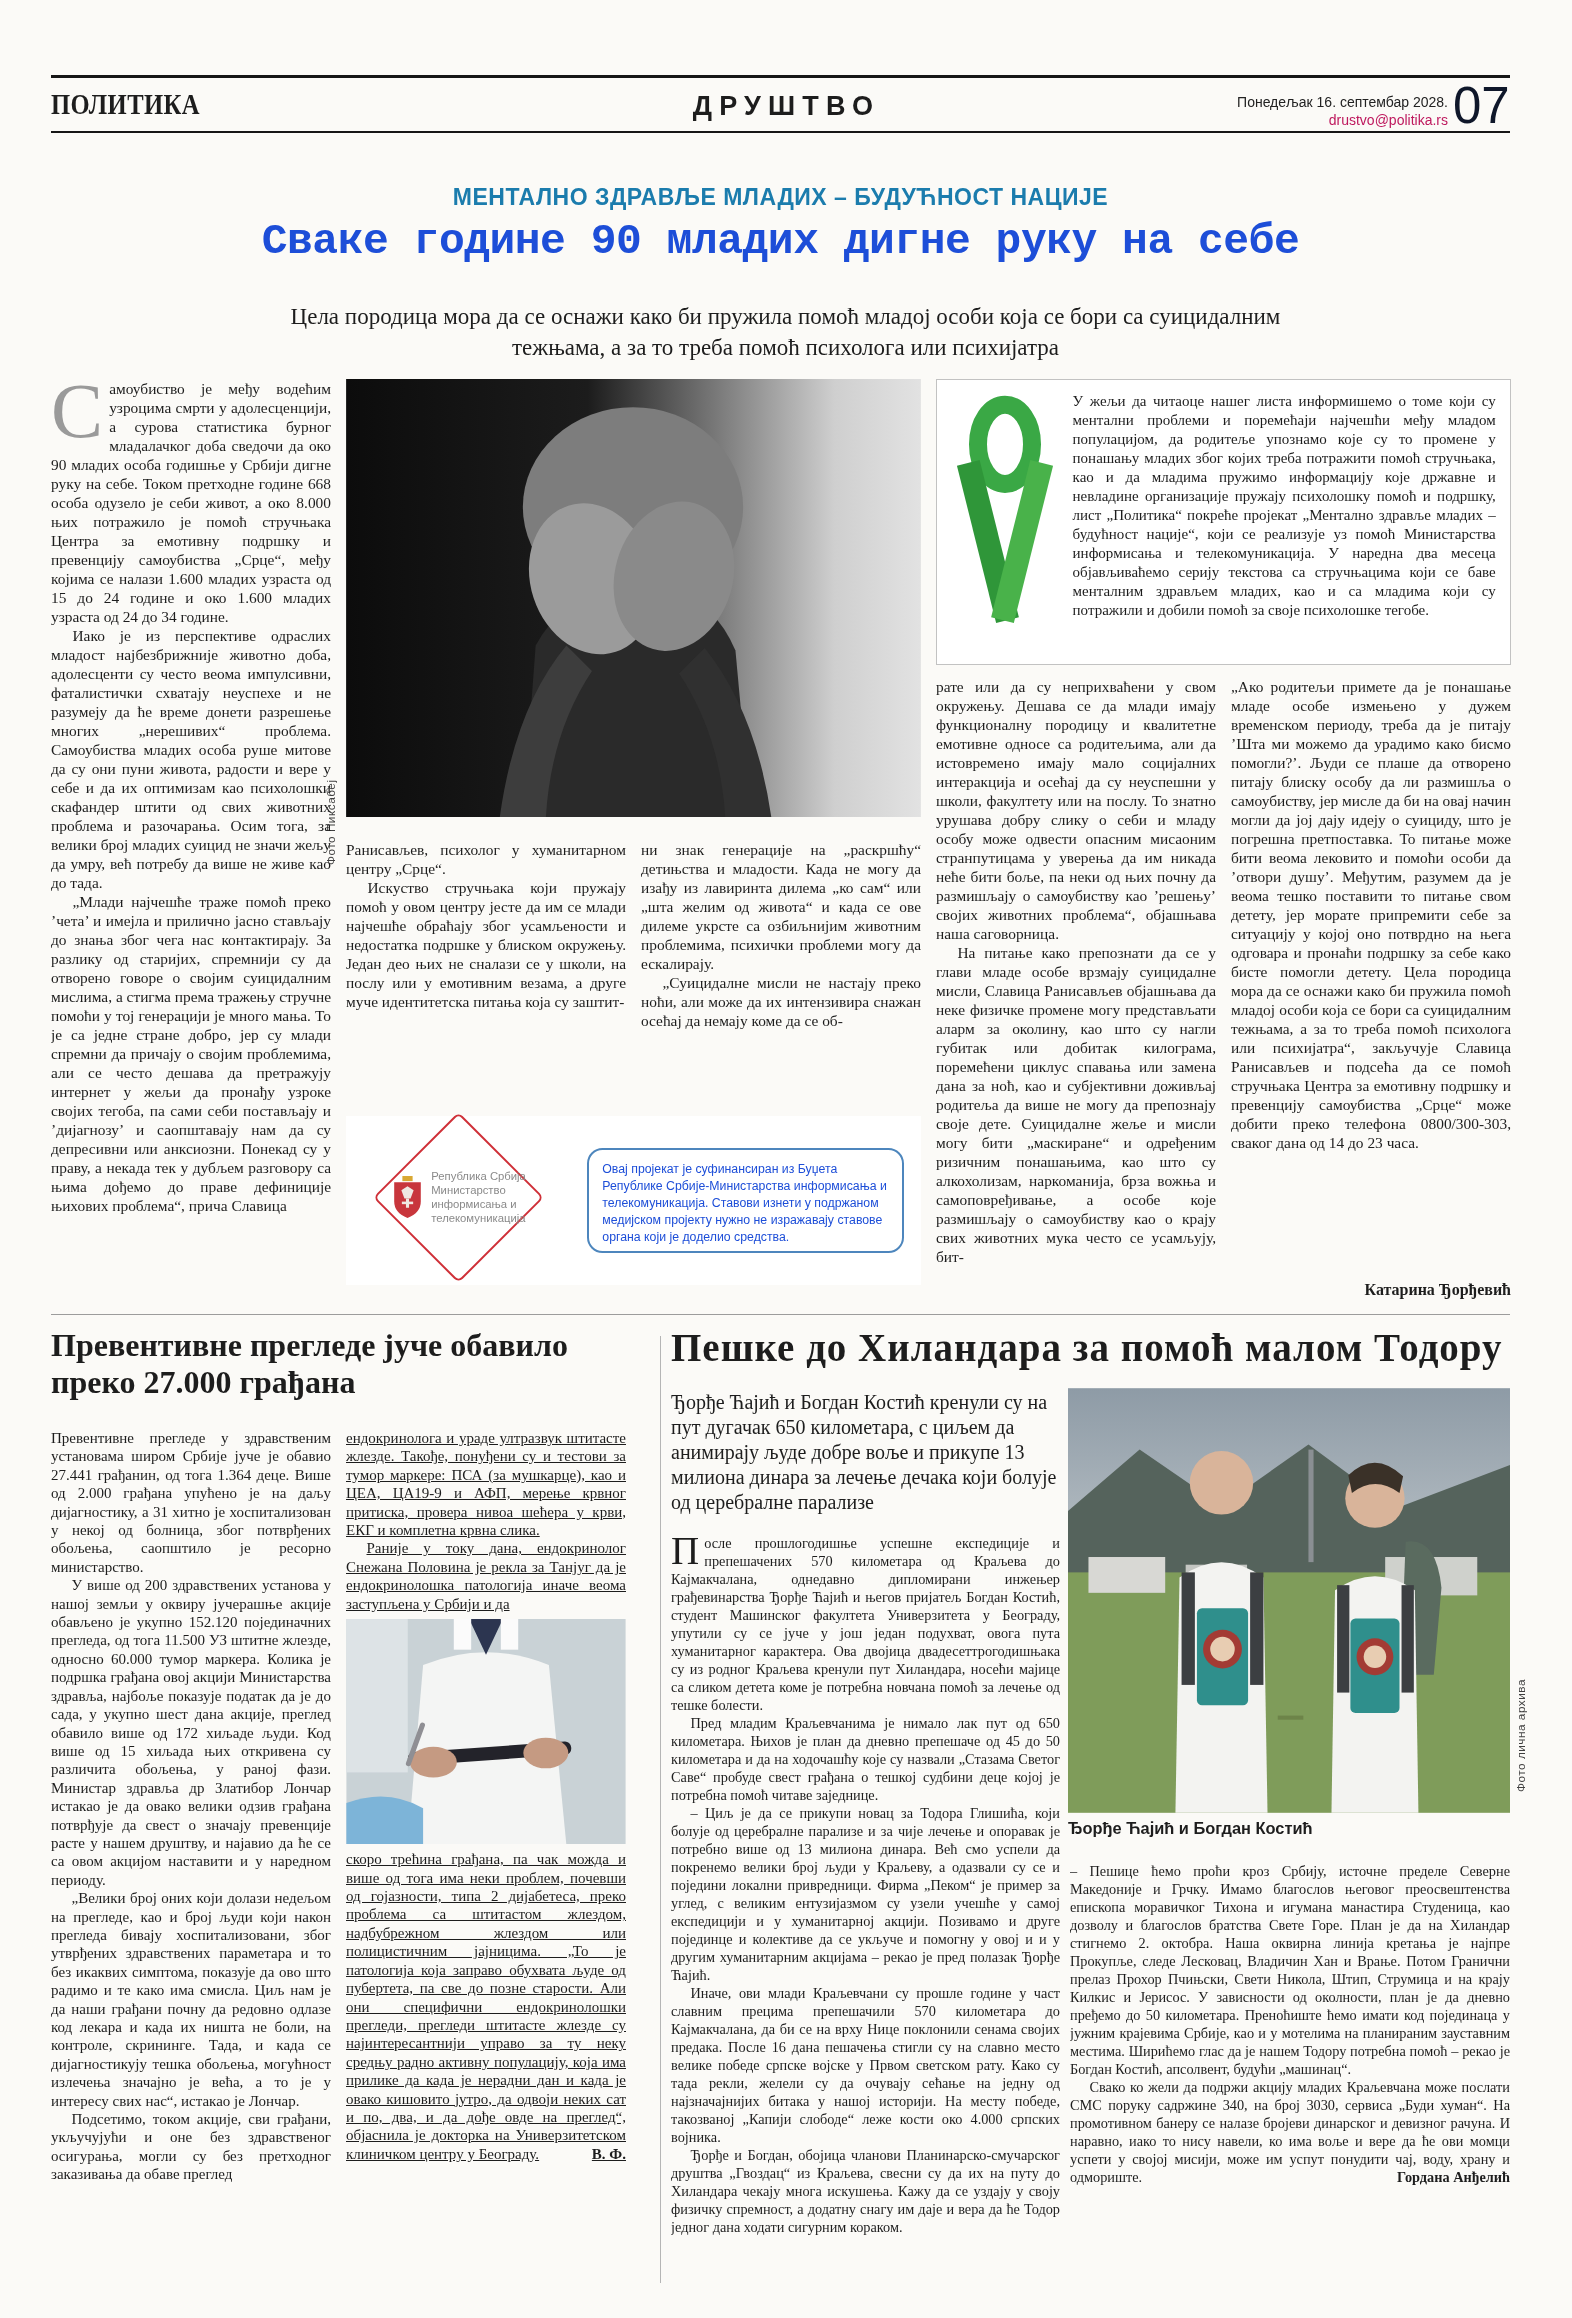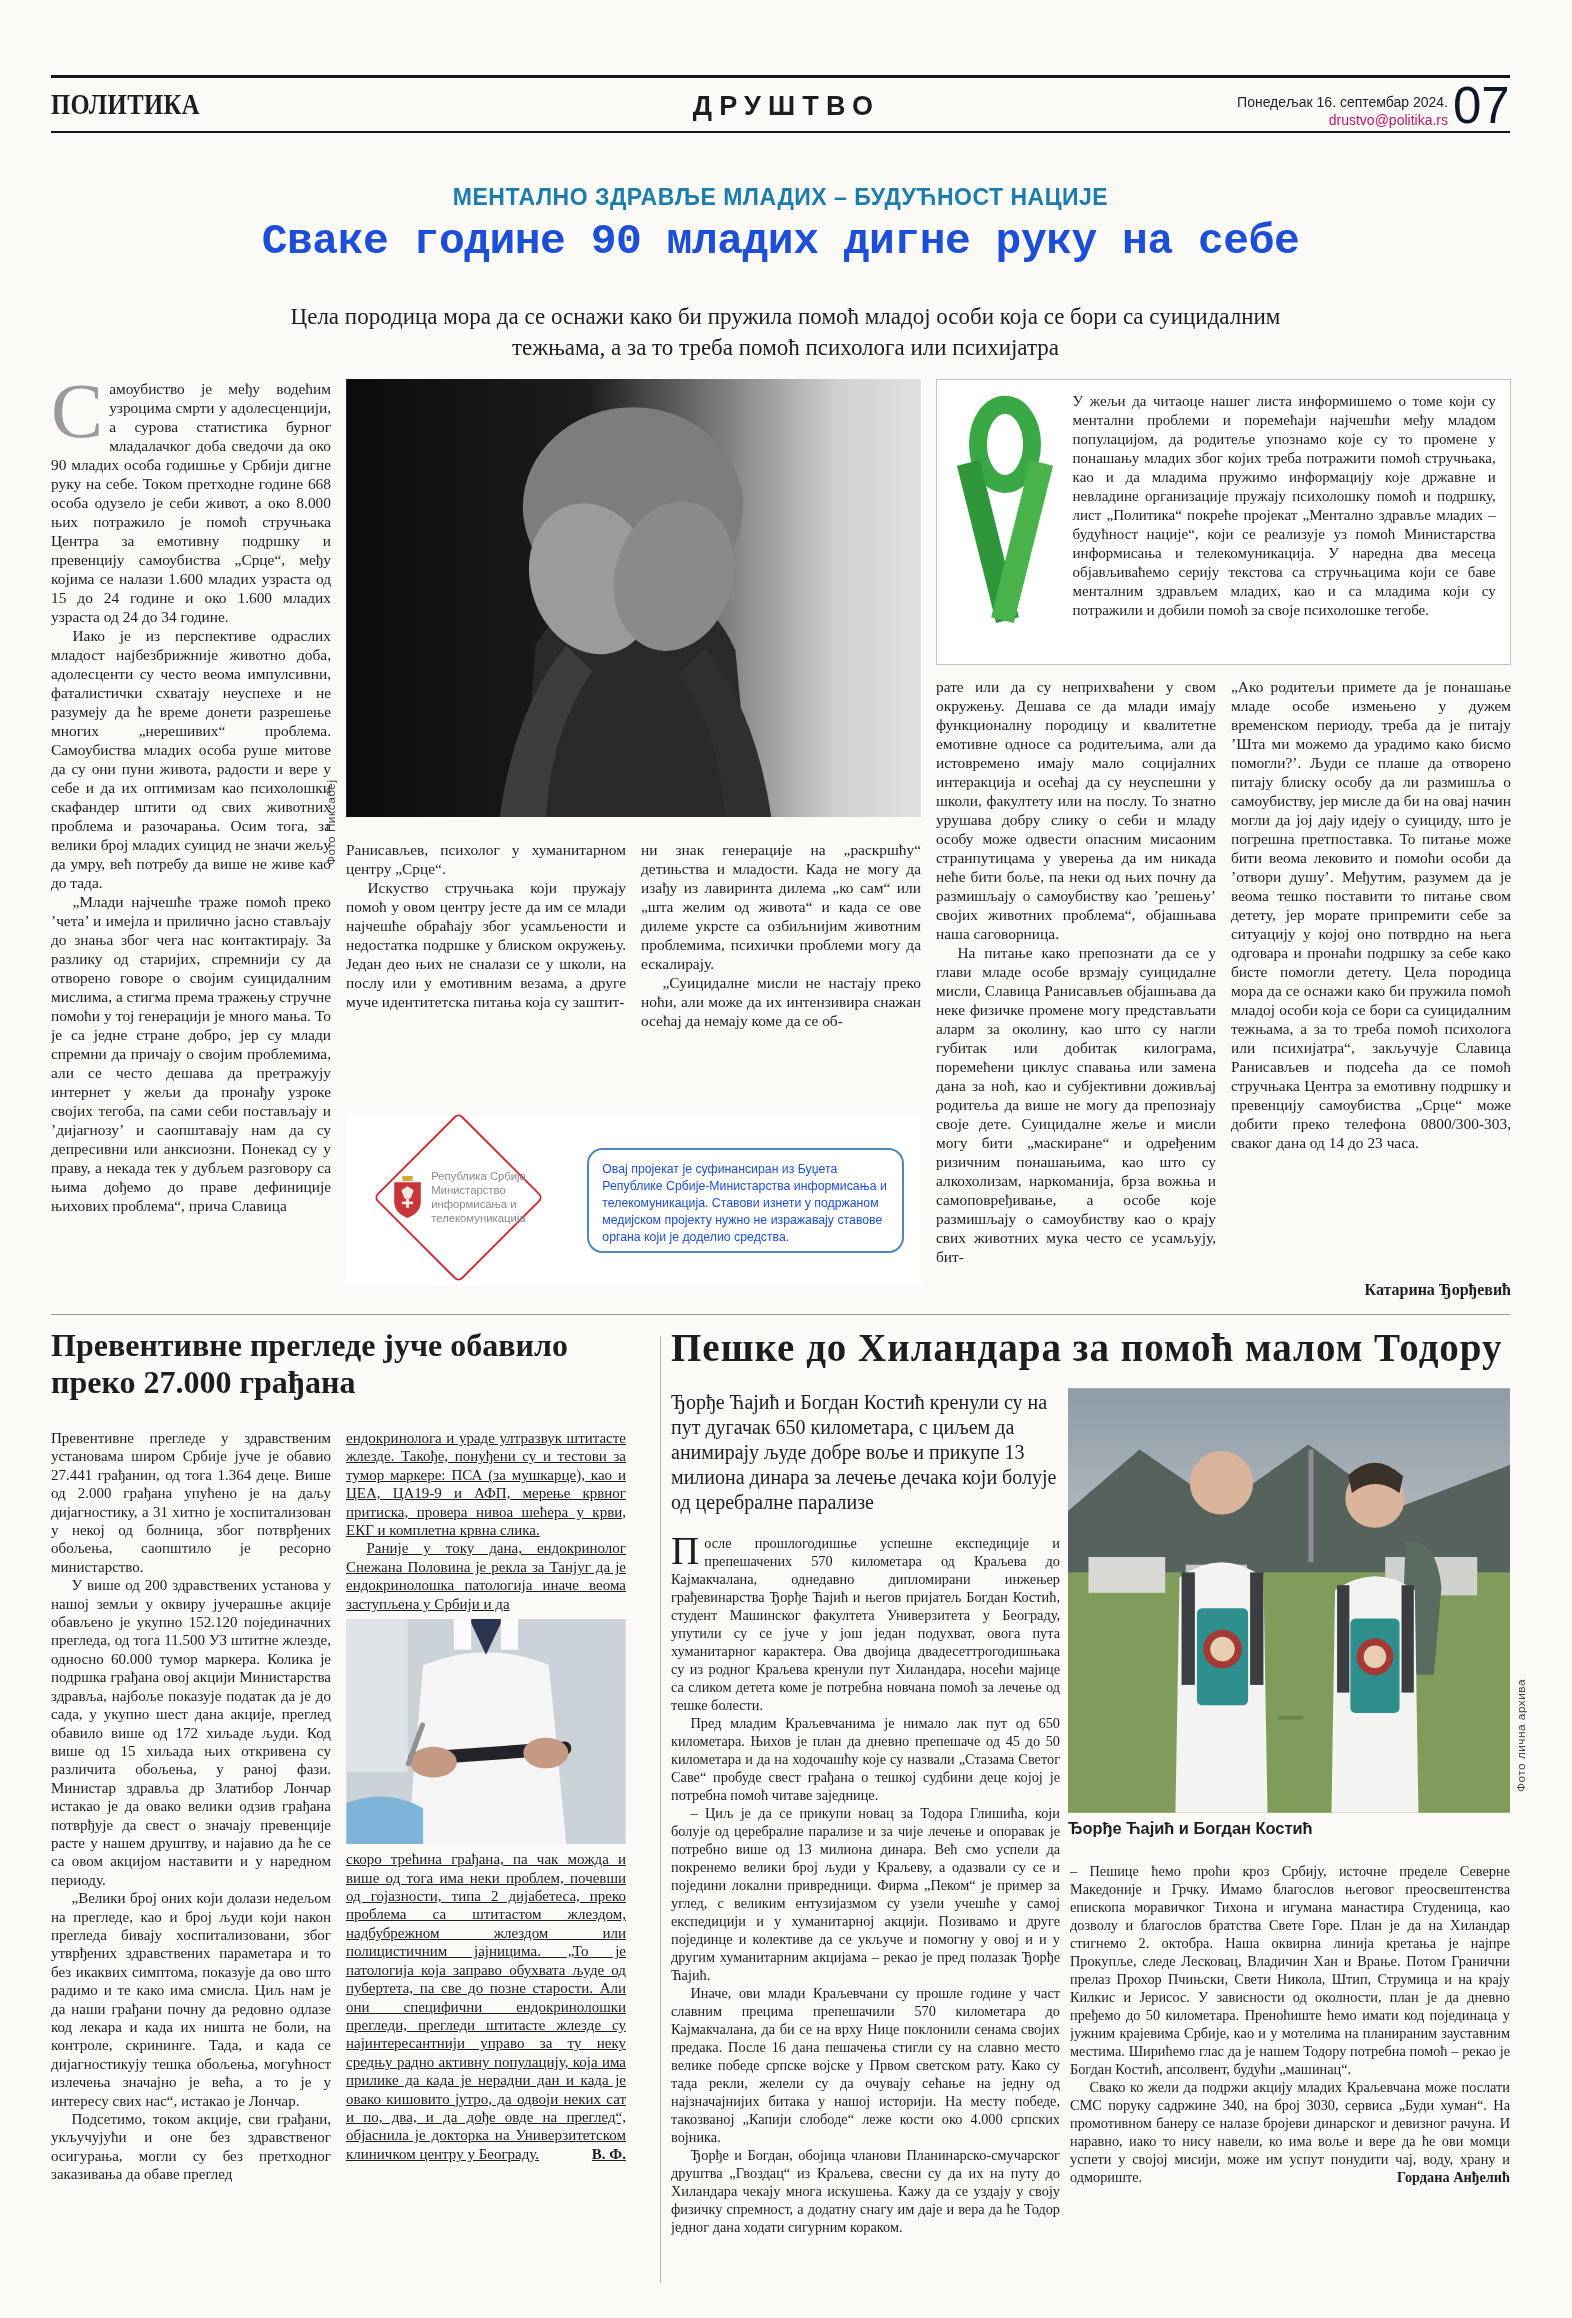--- a/index.html
+++ b/index.html
@@ -67,21 +67,21 @@
 </style>
 </head>
 <body>
 
 <div class="page">
 
   <div class="rule" style="left:51px;top:75px;width:1459px;height:3.1px;"></div>
   <div class="abs masthead">ПОЛИТИКА</div>
   <div class="abs section-title">ДРУШТВО</div>
   <div class="abs dateblock">
-    <div>Понедељак 16. септембар 2024.</div>
+    <div>Понедељак 16. септембар 2028.</div>
     <div class="mail">drustvo@politika.rs</div>
   </div>
   <div class="abs pagenum">07</div>
   <div class="rule" style="left:51px;top:131px;width:1459px;height:2px;"></div>
 
   <div class="abs kicker">МЕНТАЛНО ЗДРАВЉЕ МЛАДИХ – БУДУЋНОСТ НАЦИЈЕ</div>
   <div class="abs headline">Сваке године 90 младих дигне руку на себе</div>
   <div class="abs deck">Цела породица мора да се оснажи како би пружила помоћ младој особи која се бори са суицидалним тежњама, а за то треба помоћ психолога или психијатра</div>
 
   <div class="photo" style="left:346px;top:379px;width:575px;height:438px;">

